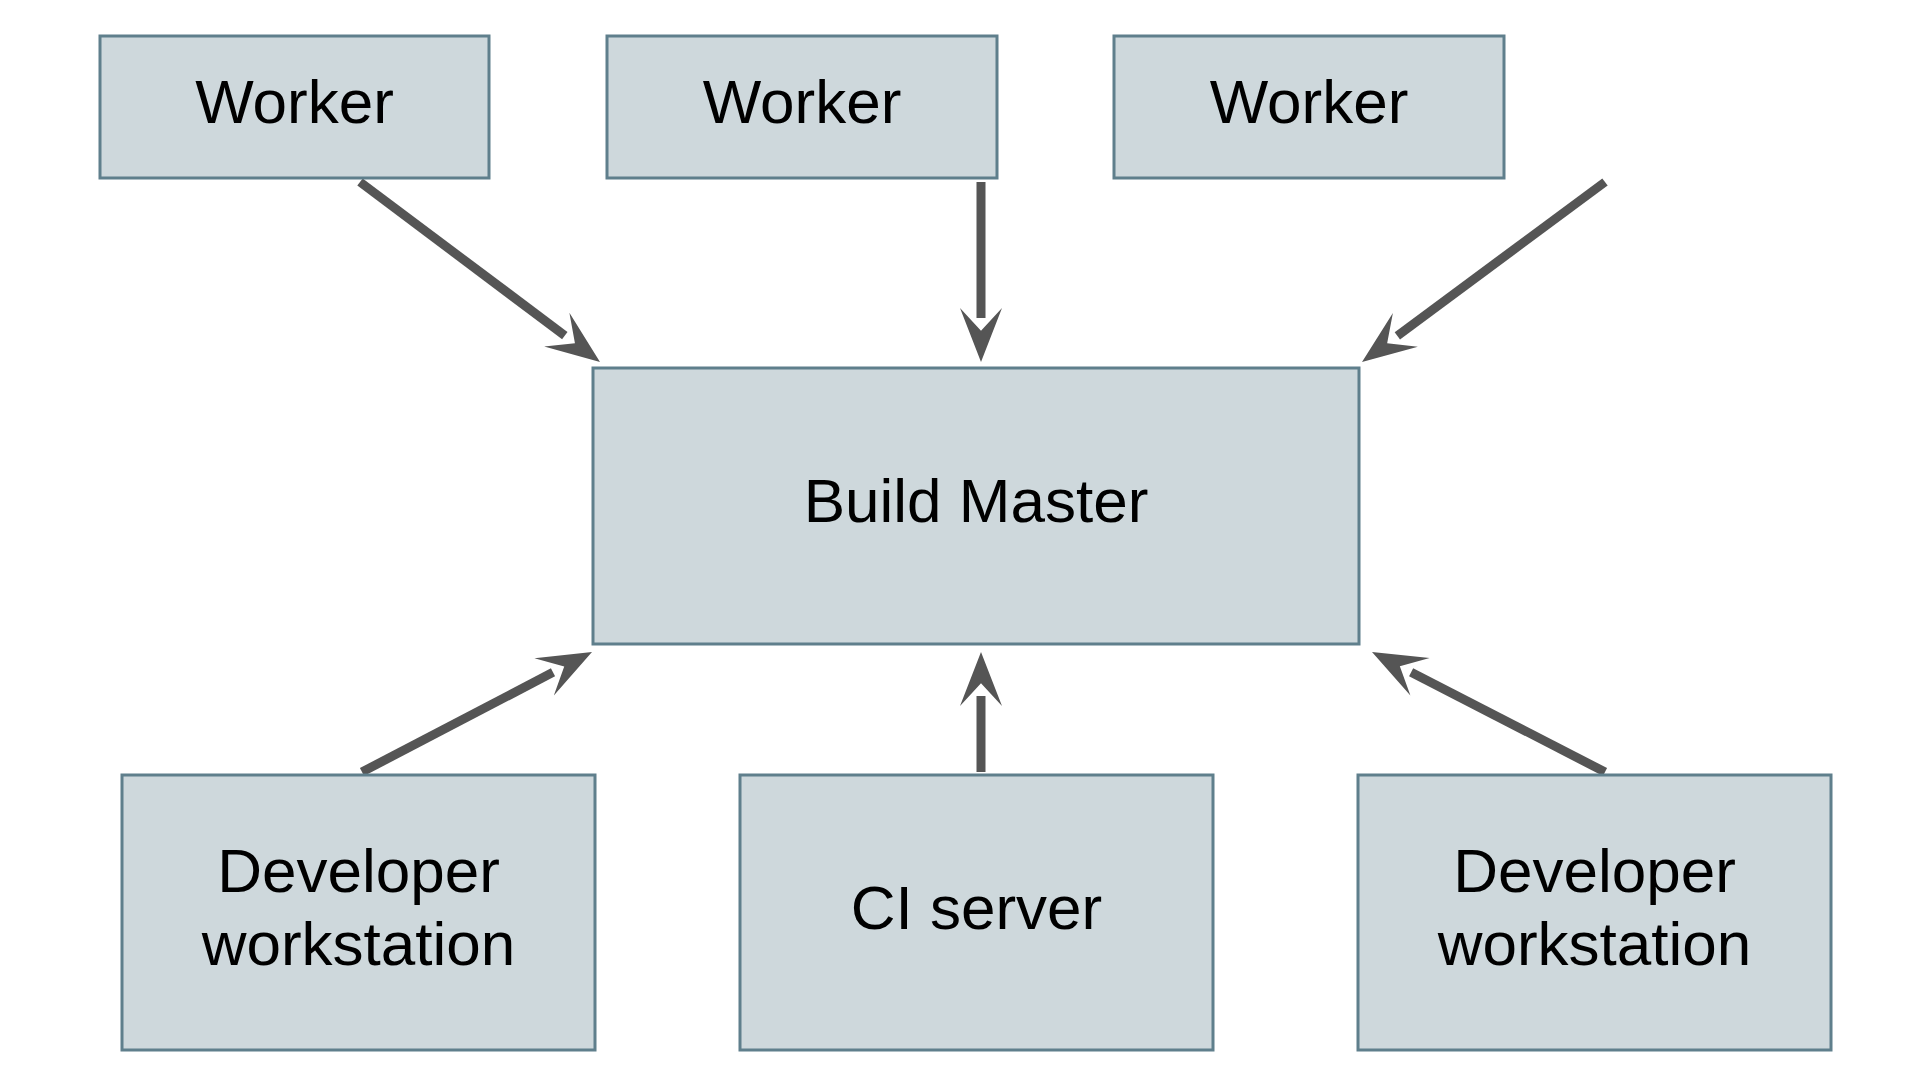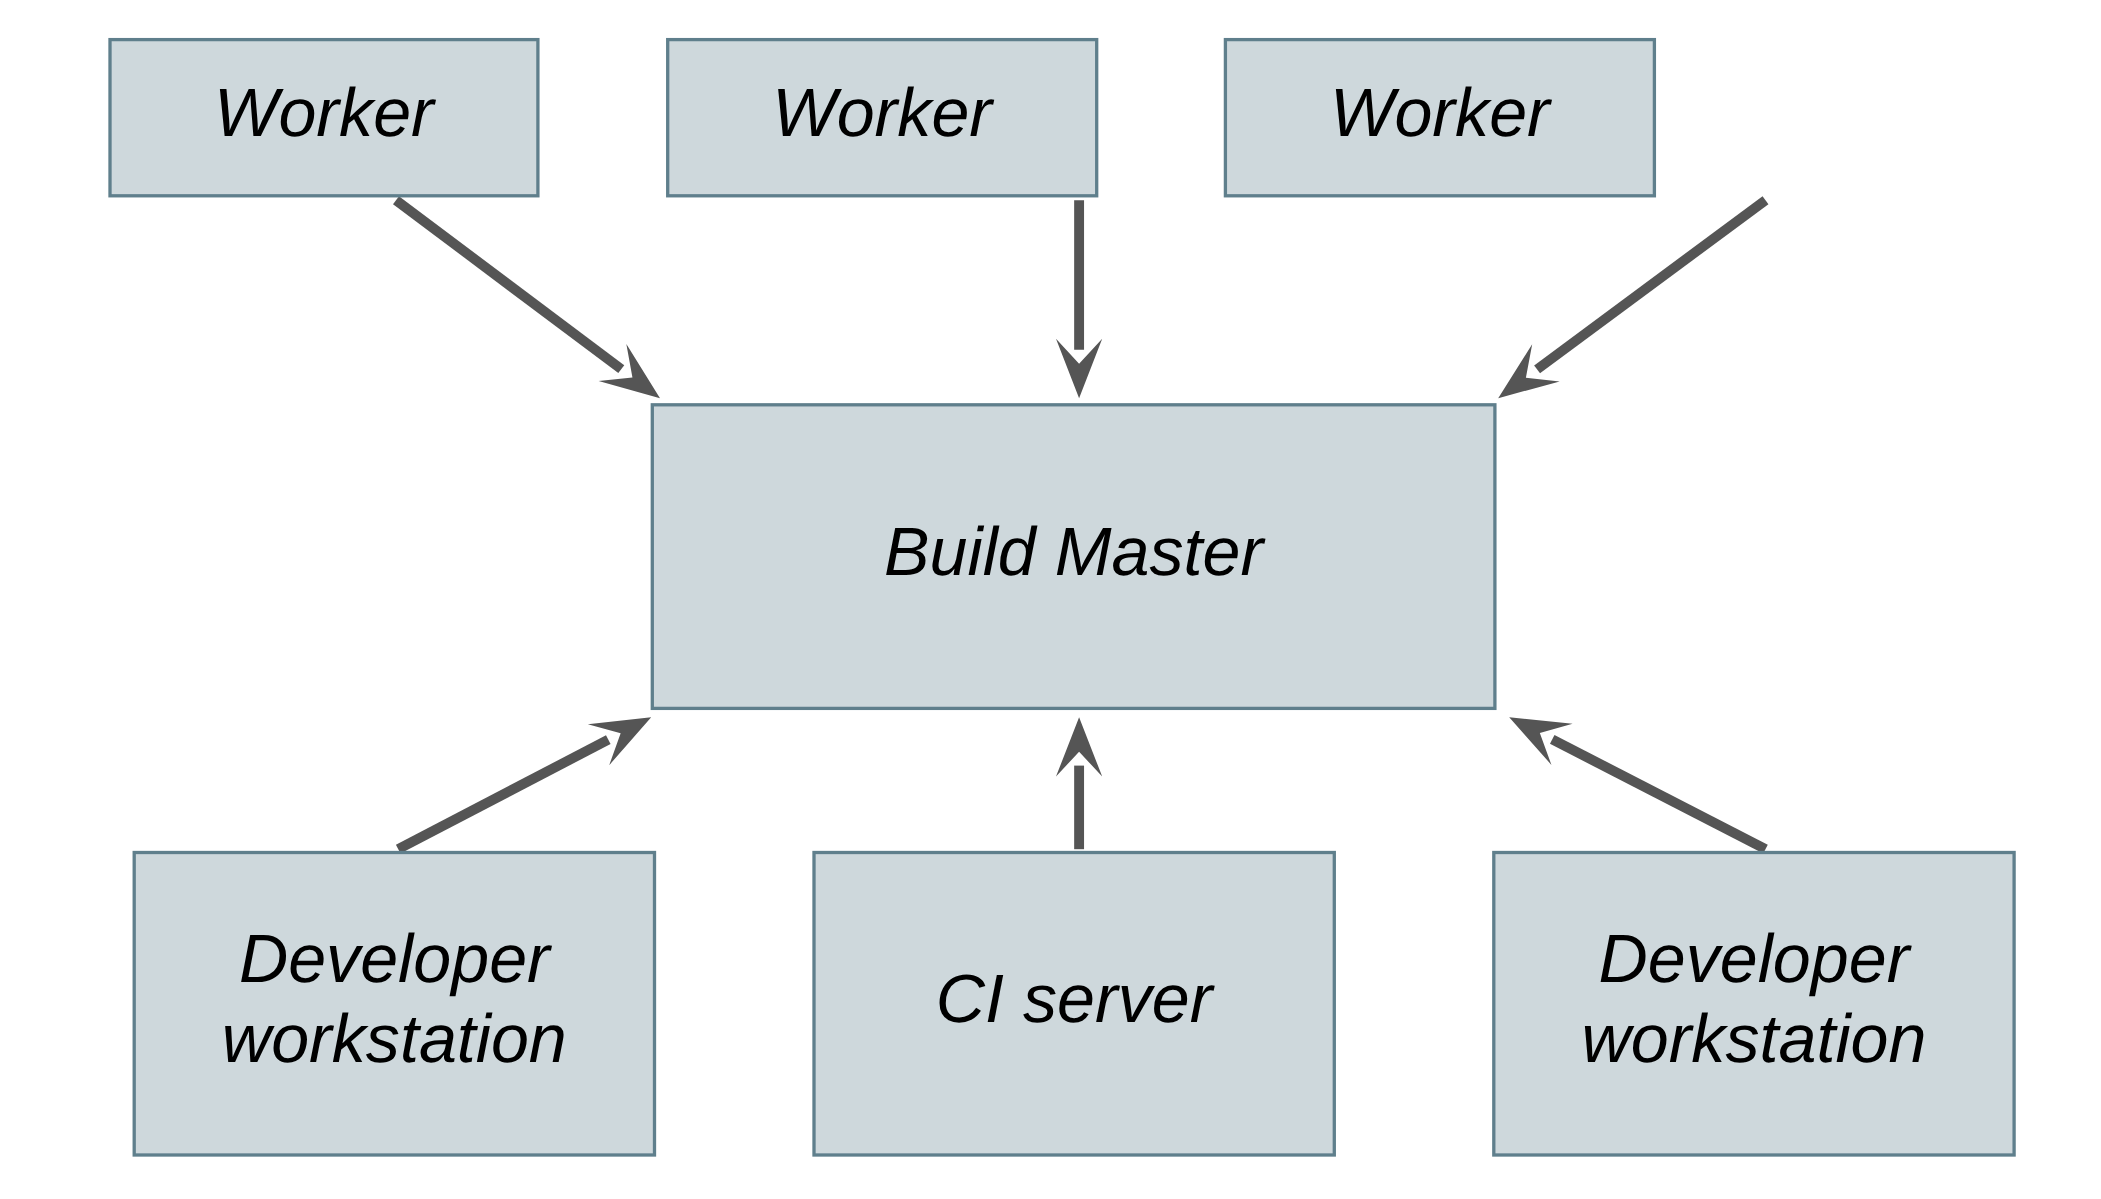--- a/index.html
+++ b/index.html
@@ -39,21 +39,21 @@
     fill: none;
     stroke-linecap: butt;
   }
   .edge-head {
     stroke: none;
   }
 </style>
 </head>
 <body>
 
-<div id="diagram-root" style="background: rgb(255, 255, 255); font-style: italic;">
+<div id="diagram-root" style="background: rgb(255, 255, 255);">
   <svg id="diagram-svg" viewBox="0 0 1910 1090" xmlns="http://www.w3.org/2000/svg">
     <g id="edges-layer">
         <g>
           <line x1="360" y1="182" x2="564.8" y2="335.6" stroke="#555555" stroke-width="9" class="edge-line"></line>
           <polygon points="600,362 544.1999999999999,346.40000000000003 574.944,343.208 569.4,312.8" fill="#555555" class="edge-head"></polygon>
         </g>
         <g>
           <line x1="981" y1="182" x2="981" y2="318" stroke="#555555" stroke-width="9" class="edge-line"></line>
           <polygon points="981,362 960,308 981,330.68 1002,308" fill="#555555" class="edge-head"></polygon>
         </g>

